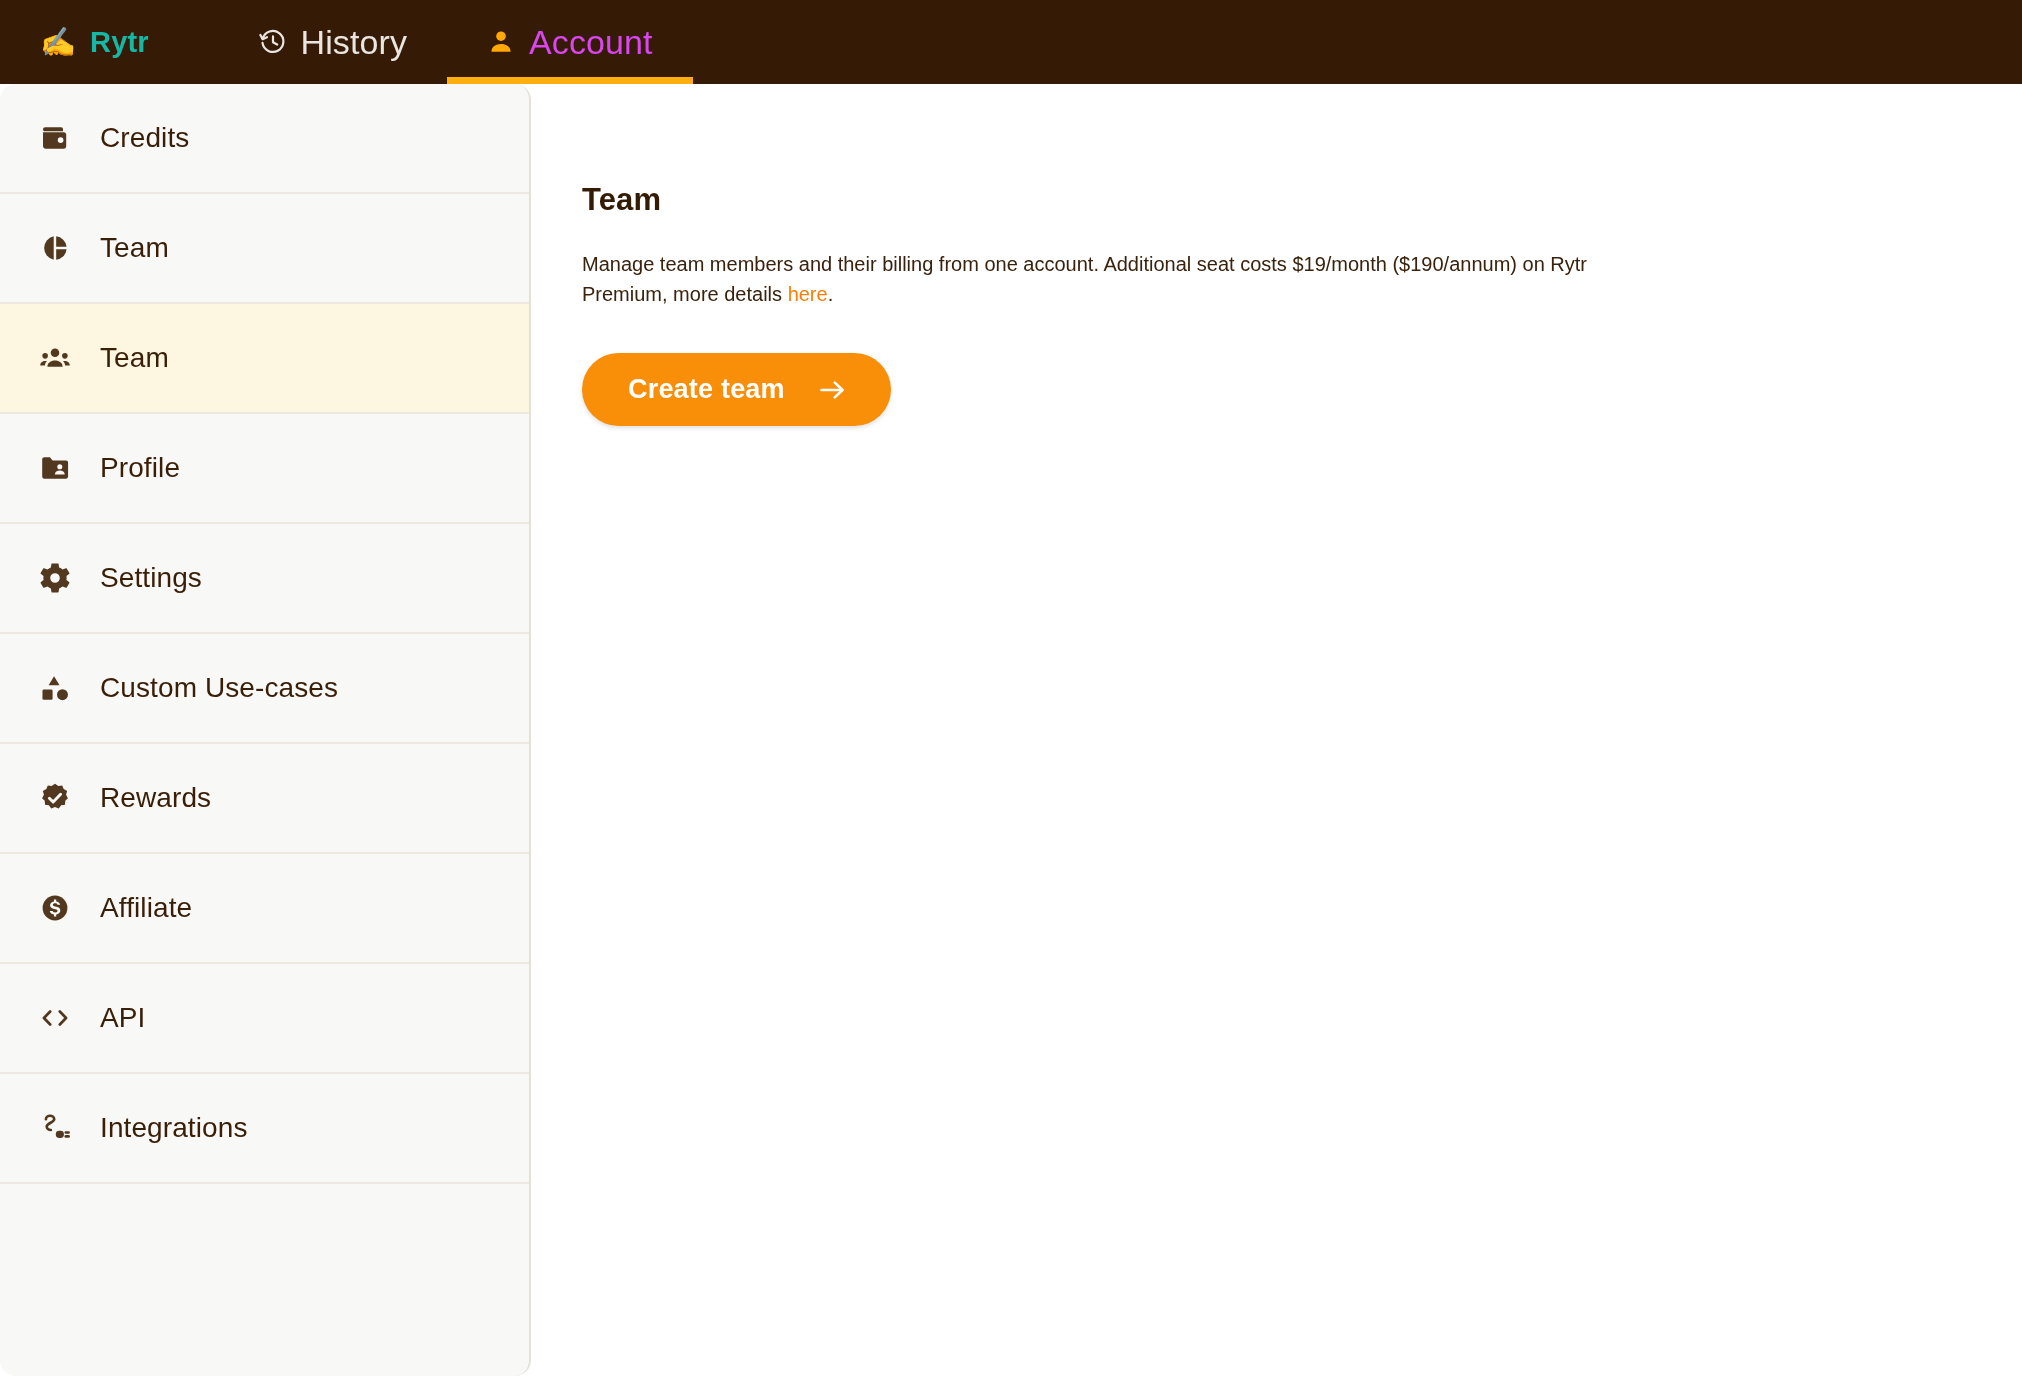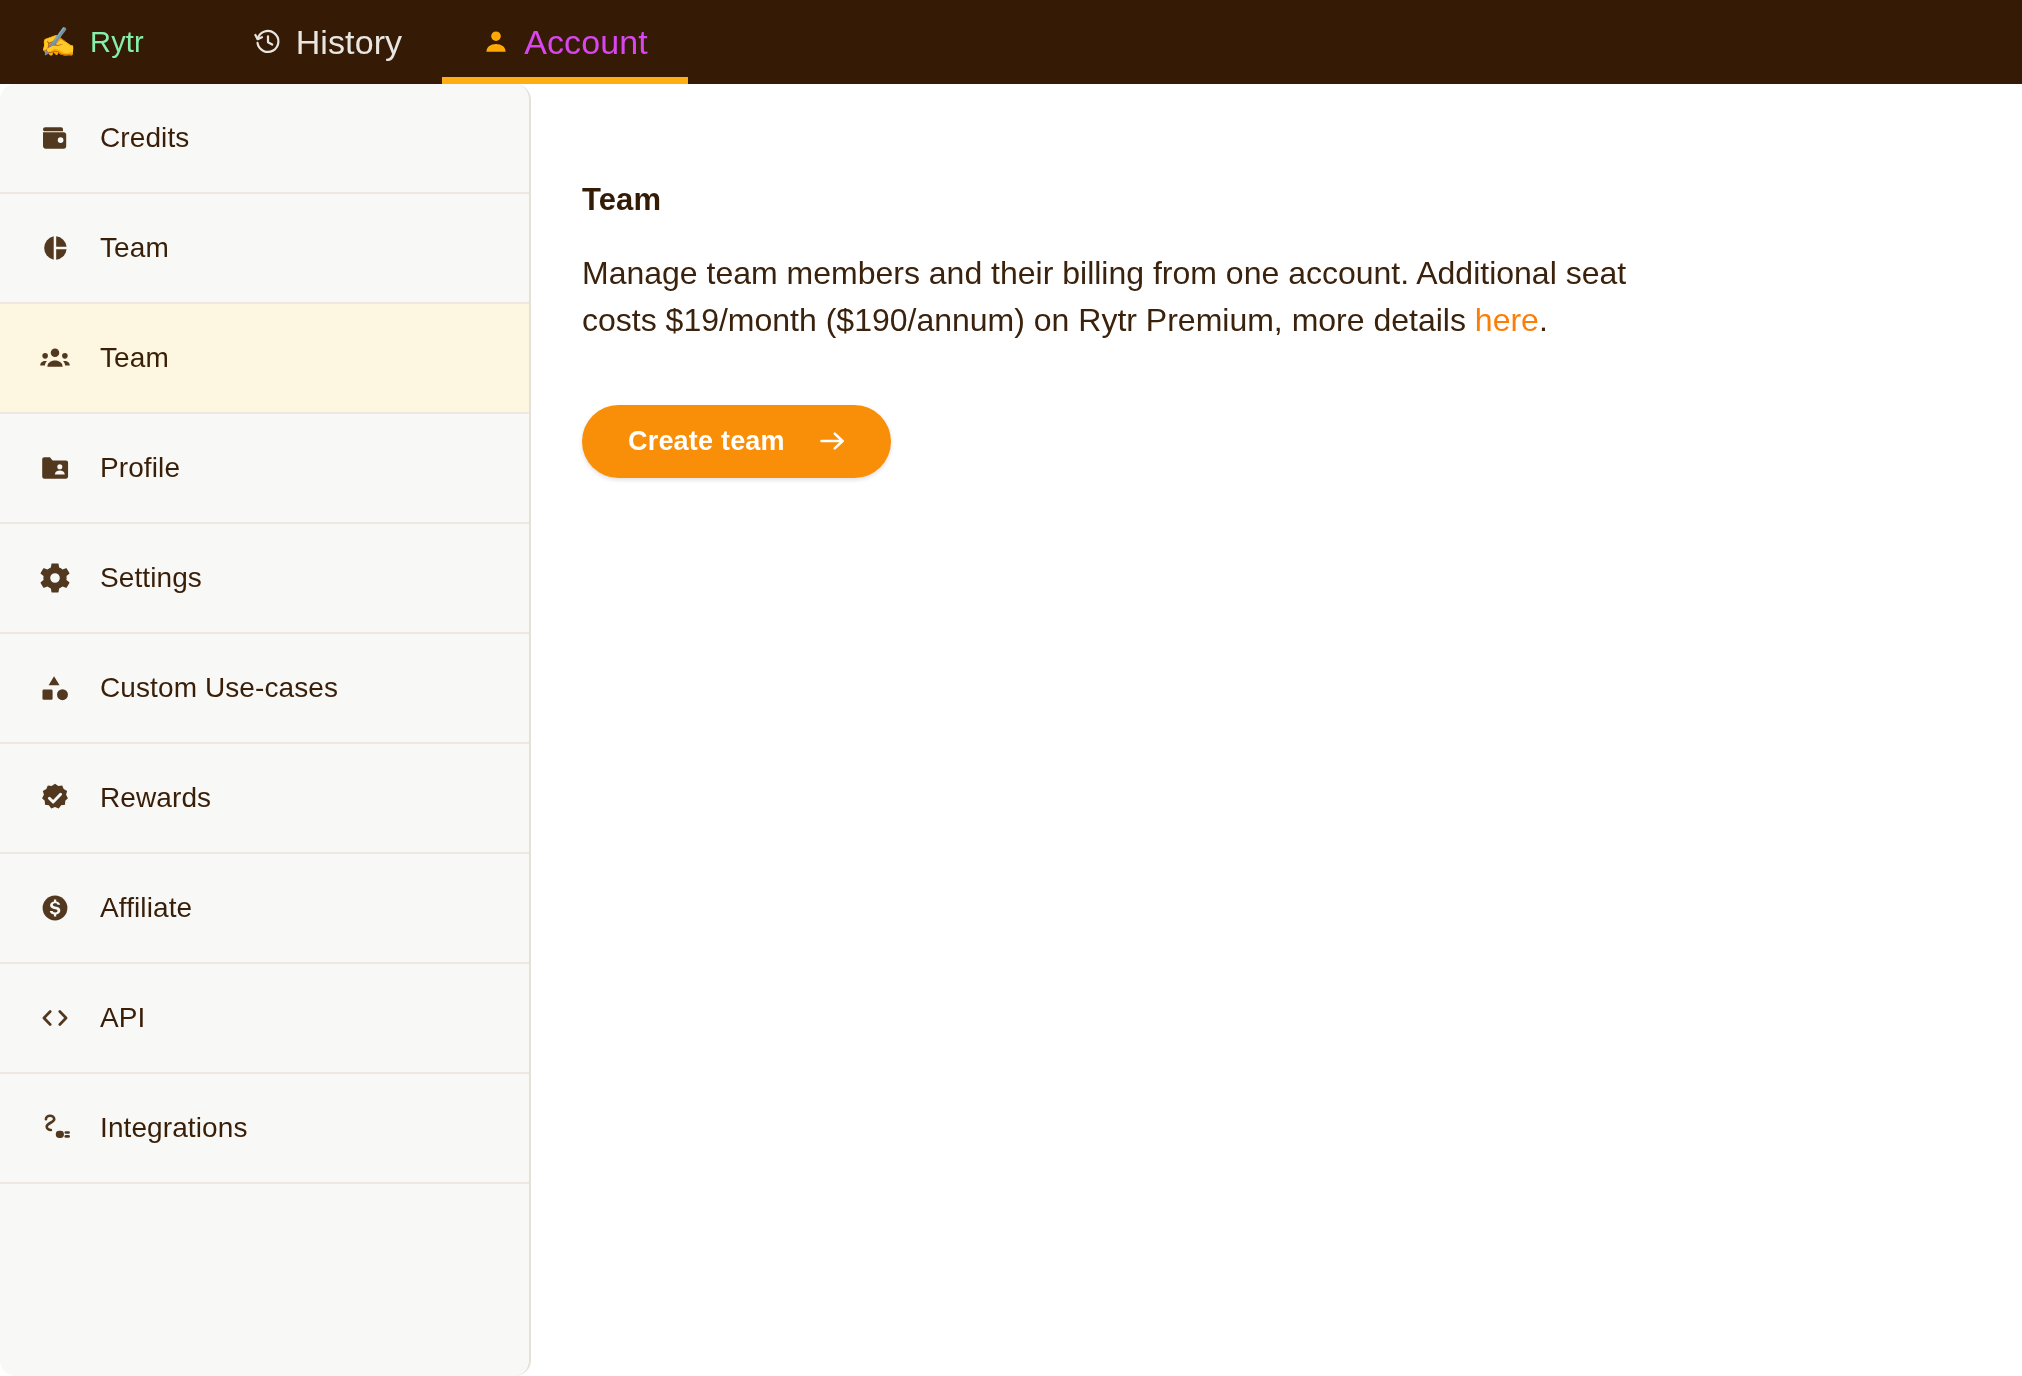--- a/index.html
+++ b/index.html
@@ -42,21 +42,21 @@
     user-select: none;
   }
   .topitem .tlabel {
     font-size: 34px;
     font-weight: 400;
     color: #E9E6E1;
     letter-spacing: .1px;
     white-space: nowrap;
   }
   .topitem.brand { padding-left: 6px; padding-right: 70px; }
-  .topitem.brand .tlabel { font-size: 29px; color: #86efac; }
+  .topitem.brand .tlabel { font-size: 29px; color: #14b8a6; font-weight: bold; }
   .brand-emoji { font-size: 29px; line-height: 1; }
   .topitem.active .tlabel { color: #d946ef; }
   .topitem.active .underline {
     position: absolute;
     left: 0; right: 0; bottom: 0;
     height: 7px;
     background: #FFAE12;
   }
   .topicon { width: 28px; height: 28px; display: block; }
 
@@ -111,25 +111,25 @@
     min-width: 0;
   }
   .page-title {
     font-size: 31px;
     font-weight: 700;
     color: #331B06;
     letter-spacing: .1px;
     margin-bottom: 32px;
   }
   .page-desc {
-    font-size: 32px;
+    font-size: 20px;
     line-height: 1.48;
     color: #3A220C;
     max-width: 1085px;
-    margin-bottom: 60px;
+    margin-bottom: 44px;
     font-weight: 400;
   }
   .page-desc a.inline-link {
     color: #FA7F08;
     text-decoration: none;
     cursor: pointer;
   }
   .btn-primary {
     display: inline-flex;
     align-items: center;

